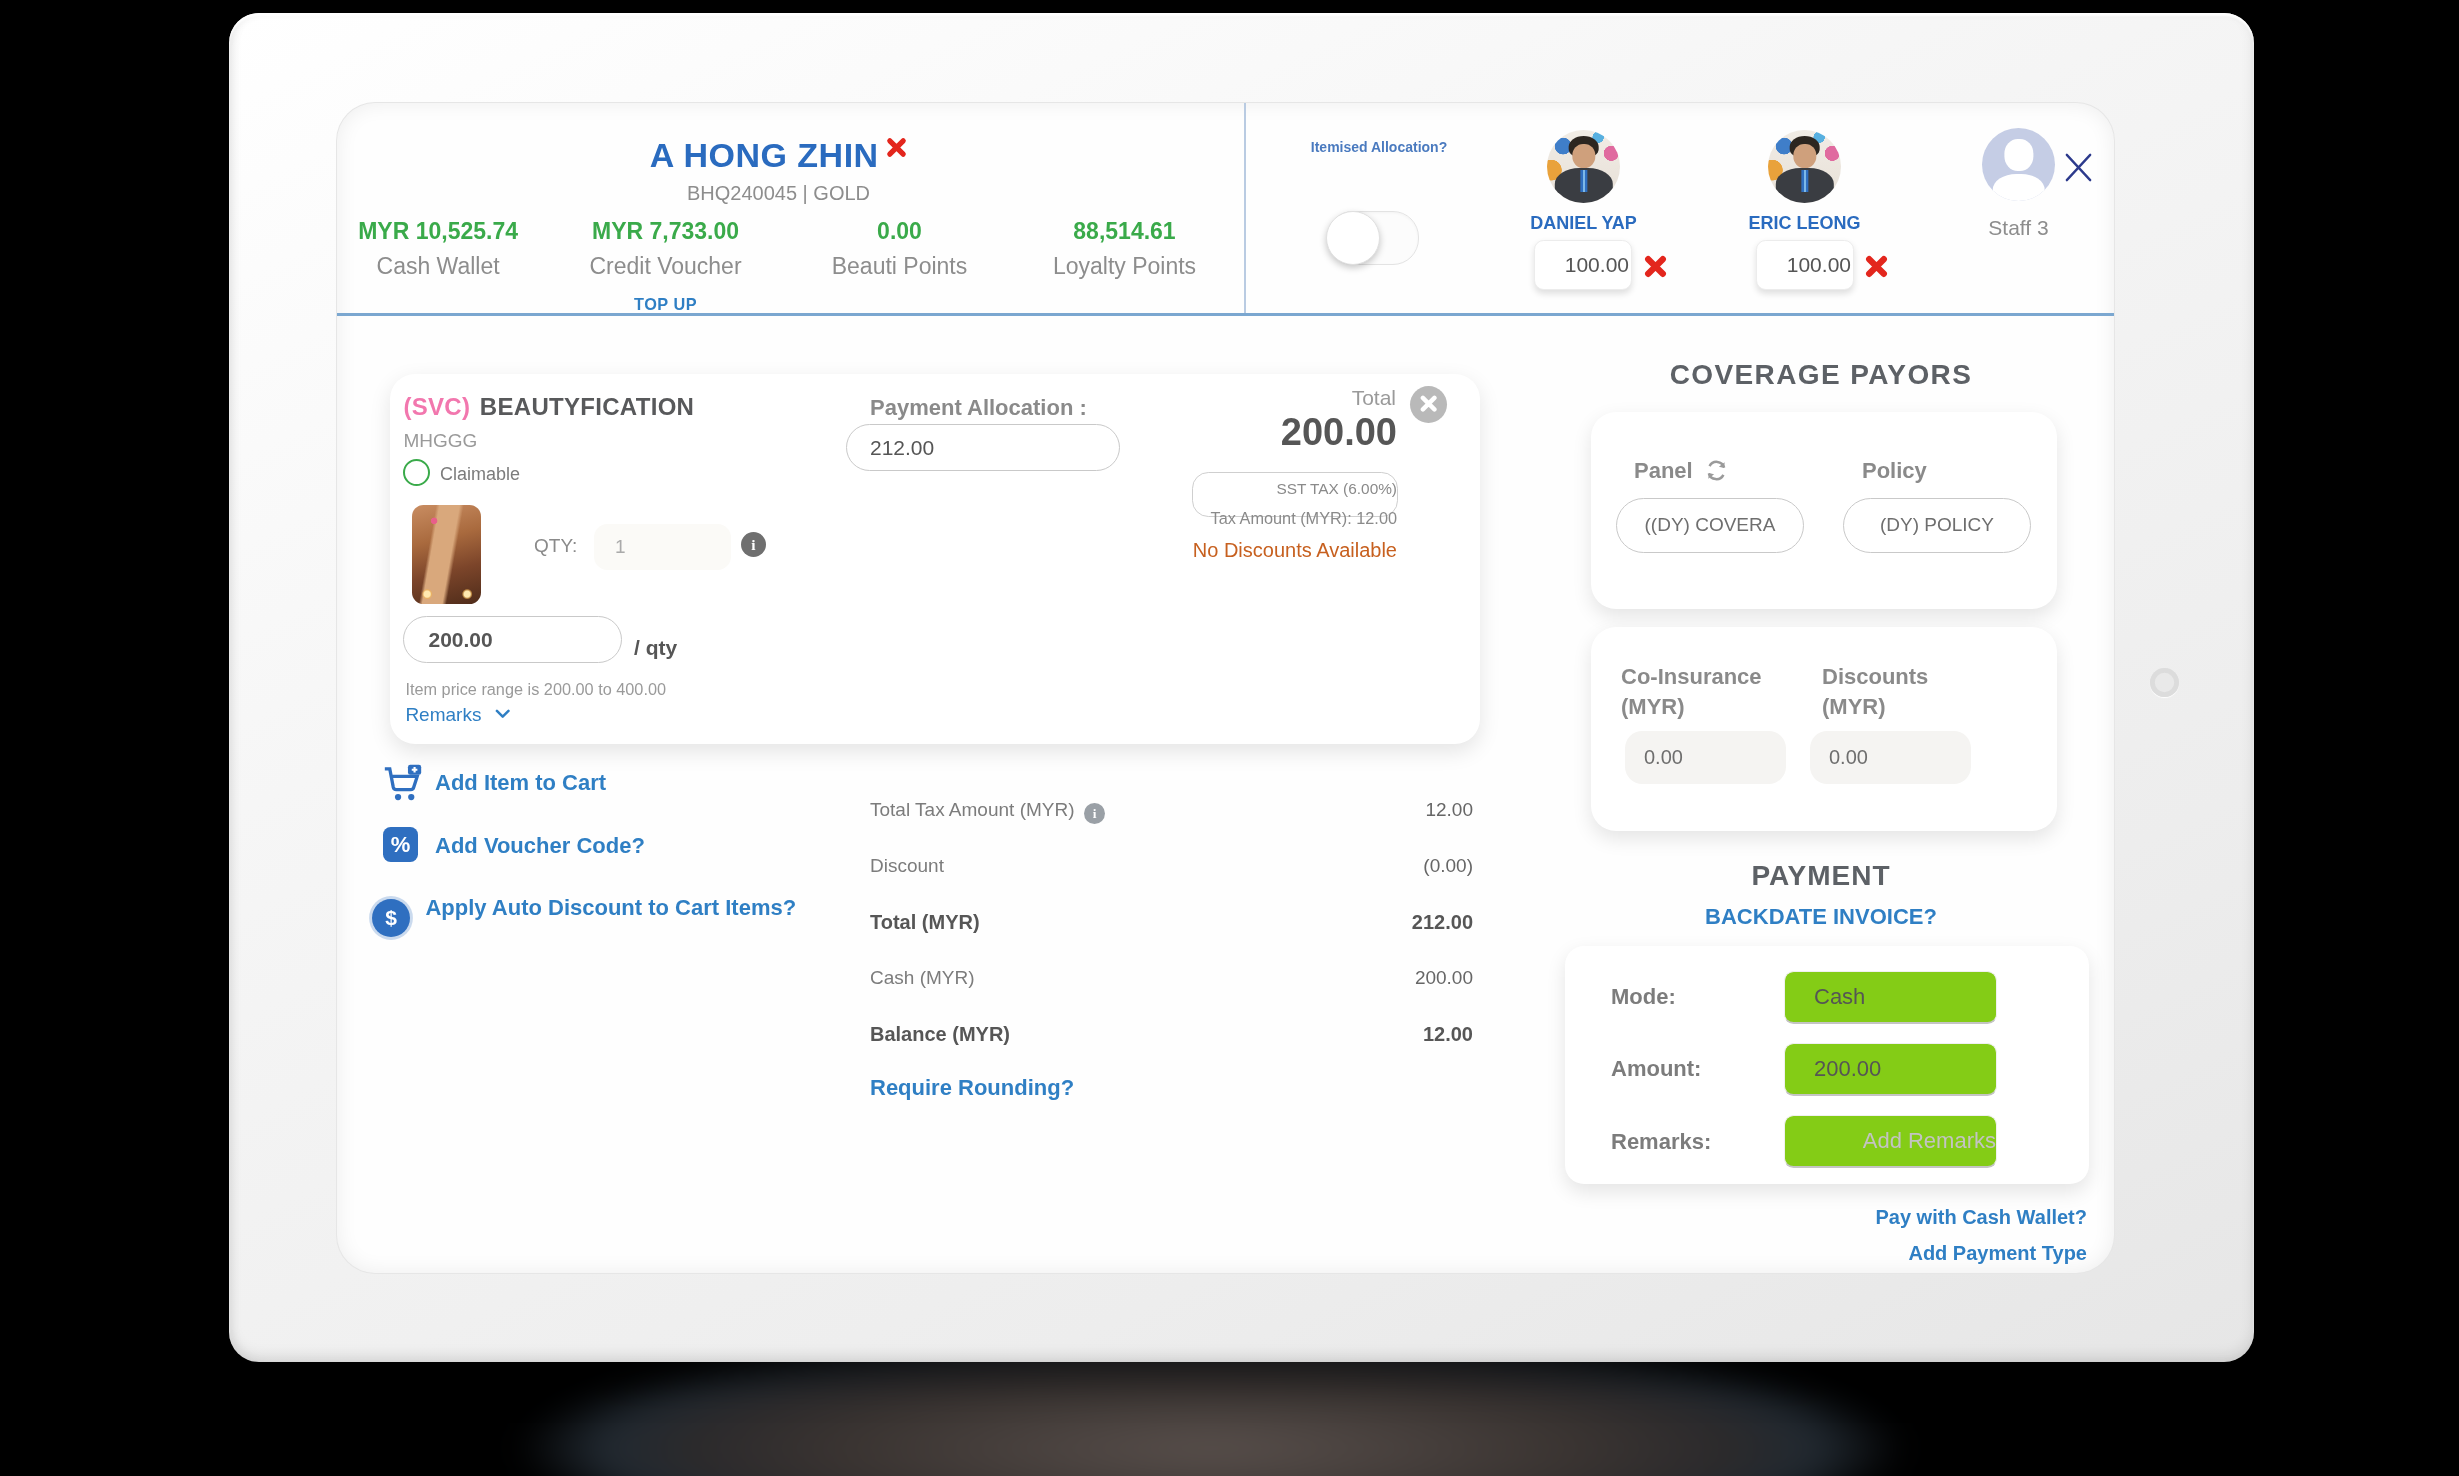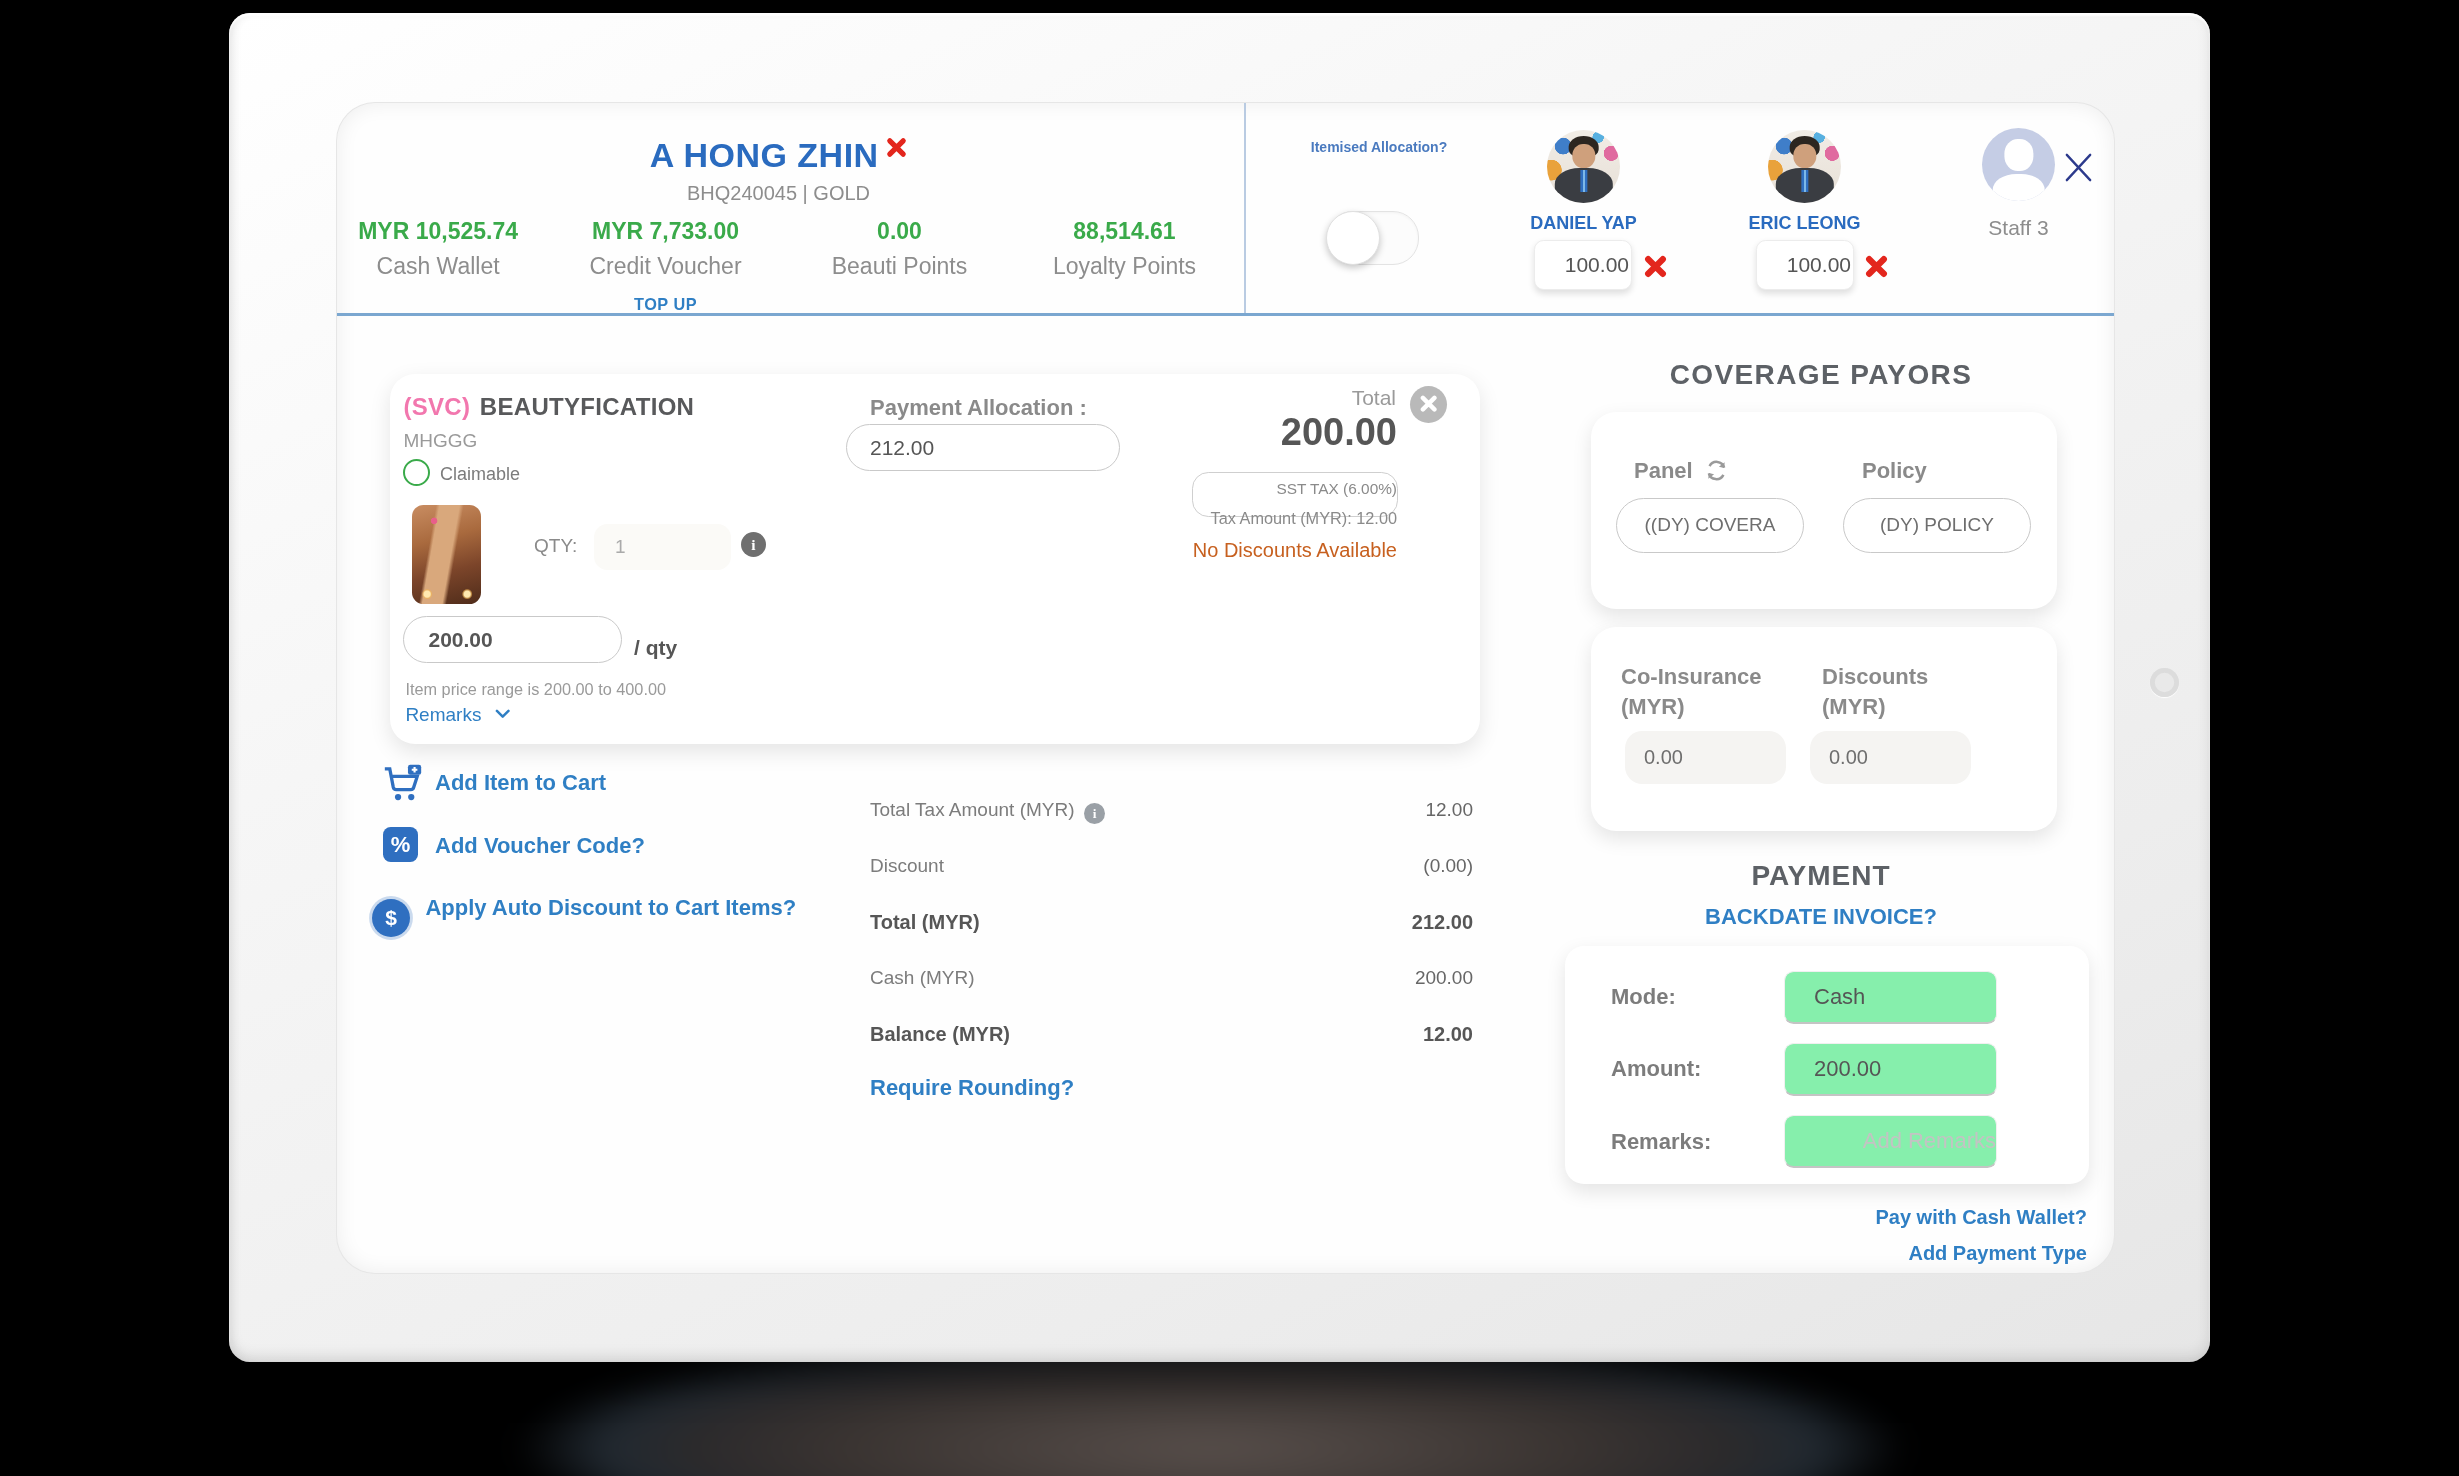--- a/index.html
+++ b/index.html
@@ -5,24 +5,24 @@
   html,body{margin:0;padding:0;}
   body{width:2459px;height:1477px;background:#000;position:relative;overflow:hidden;
        font-family:"Liberation Sans",sans-serif;}
   .abs{position:absolute;}
 
   
   .reflection{position:absolute;left:317px;top:1335px;width:1787px;height:298px;
     background:radial-gradient(ellipse 50% 52% at 50% 38%, rgba(96,86,82,.92) 0%, rgba(96,86,82,.6) 42%,
       rgba(125,120,125,.35) 58%, rgba(150,185,220,.22) 68%, rgba(150,185,220,0) 78%);
     filter:blur(15.4px);}
-  .tablet{position:absolute;left:229px;top:13.4px;width:1981px;height:1349px;border-radius:21px;
+  .tablet{position:absolute;left:229px;top:13.4px;width:1981px;height:1349px;border-radius:30px;
     background:linear-gradient(155deg,#ffffff 0%,#f6f6f6 35%,#ededed 75%,#e6e6e6 100%);
     box-shadow:inset 0 2.9px 1.9px rgba(255,255,255,.9), inset 0 -5.8px 13.4px rgba(0,0,0,.10),
-               inset 3.8px 0 9.6px rgba(0,0,0,.05), 0 17.3px 38px rgba(0,0,0,.45);}
+               inset 3.8px 0 9.6px rgba(0,0,0,.05), 0 17.3px 38px rgba(0,0,0,.45);padding-left:44px;}
   .camera{position:absolute;left:1921px;top:655px;width:29px;height:29px;border-radius:50%;
     background:#e9e9e9;box-shadow:inset 0 0 0 4.8px #dcdcdc, inset 0 0 0 8.6px #e9e9e9, 0 1px 1px #fff;}
   .screen{position:absolute;left:108px;top:90px;width:1777px;height:1170px;border-radius:38px;
     background:#fefefe;box-shadow:0 0 0 1px #e6e6e6, inset 0 0 21px rgba(0,0,0,.07);overflow:hidden;}
 
   
   .customer-block{left:240px;top:33px;width:403px;text-align:center;}
   .customer-name{font-size:34px;font-weight:bold;color:#2a6bbf;letter-spacing:0.5px;display:inline-block;}
   .name-remove{display:inline-block;vertical-align:9.6px;margin-left:7.7px;}
   .customer-code{left:240px;top:79px;width:403px;text-align:center;font-size:20px;color:#8d8d8d;}
@@ -156,21 +156,21 @@
     font-size:20px;color:#6e6e6e;padding:0 0 0 19px;box-sizing:border-box;font-family:"Liberation Sans",sans-serif;}
   .insi1{left:34px;} .insi2{left:219px;}
   .pay-title{left:1244px;top:757px;width:480px;text-align:center;font-size:28px;font-weight:bold;
     color:#5d6166;letter-spacing:1px;}
   .backdate-link{left:1244px;top:801px;width:480px;text-align:center;font-size:22px;font-weight:bold;
     color:#2f7fc4;cursor:pointer;}
   .pay-card{left:1228px;top:843px;width:524px;height:238px;background:#fff;border-radius:19px;
     box-shadow:0 7.7px 19px rgba(0,0,0,.10);}
   .pay-label{left:46px;font-size:22px;font-weight:bold;color:#7c7c7c;}
   .pl1{top:38px;} .pl2{top:110px;} .pl3{top:183px;}
-  .pay-input{left:219px;width:213px;height:53px;background:#86efac;border:1px solid #f0f0f0;
+  .pay-input{left:219px;width:213px;height:53px;background:#84cc16;border:1px solid #f0f0f0;
     border-bottom:2.9px solid #c4c4c4;border-radius:9.6px;font-size:22px;color:#555;
     padding:0 0 0 29px;box-sizing:border-box;font-family:"Liberation Sans",sans-serif;}
   .pay-input::placeholder{color:#c3c3c3;}
   .pi1{top:25px;} .pi2{top:97px;} .pi3{top:169px;text-align:right;}
   .wallet-link{left:1345px;top:1103px;width:405px;text-align:right;font-size:20px;font-weight:bold;
     color:#2f7fc4;cursor:pointer;}
   .addpay-link{left:1345px;top:1139px;width:405px;text-align:right;font-size:20px;font-weight:bold;
     color:#2f7fc4;cursor:pointer;}
 </style>
 </head>

